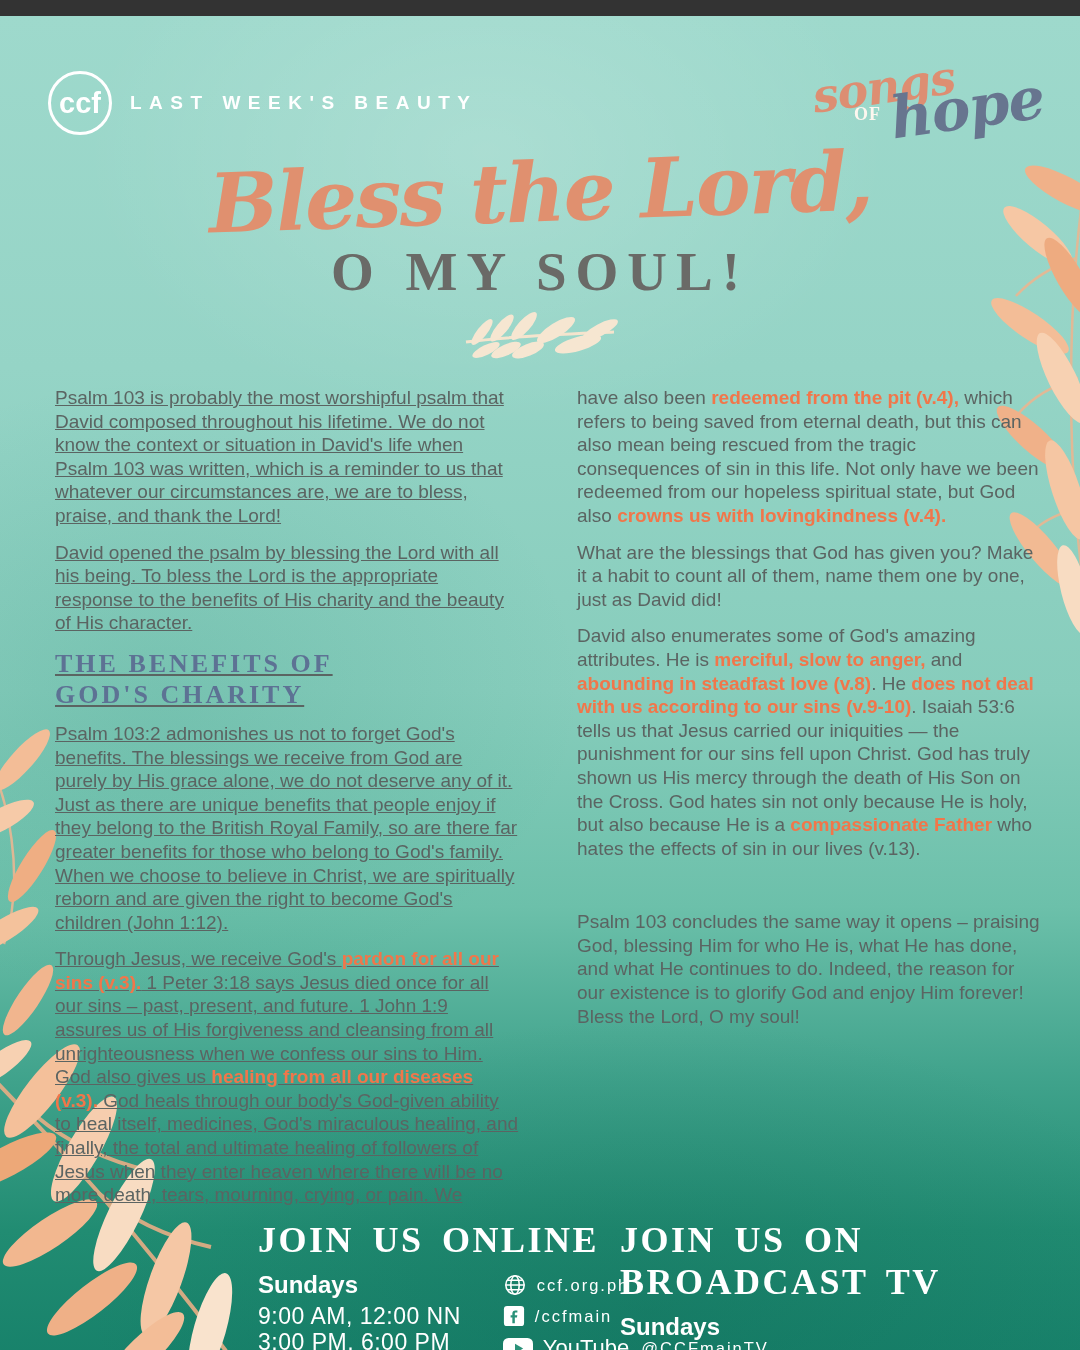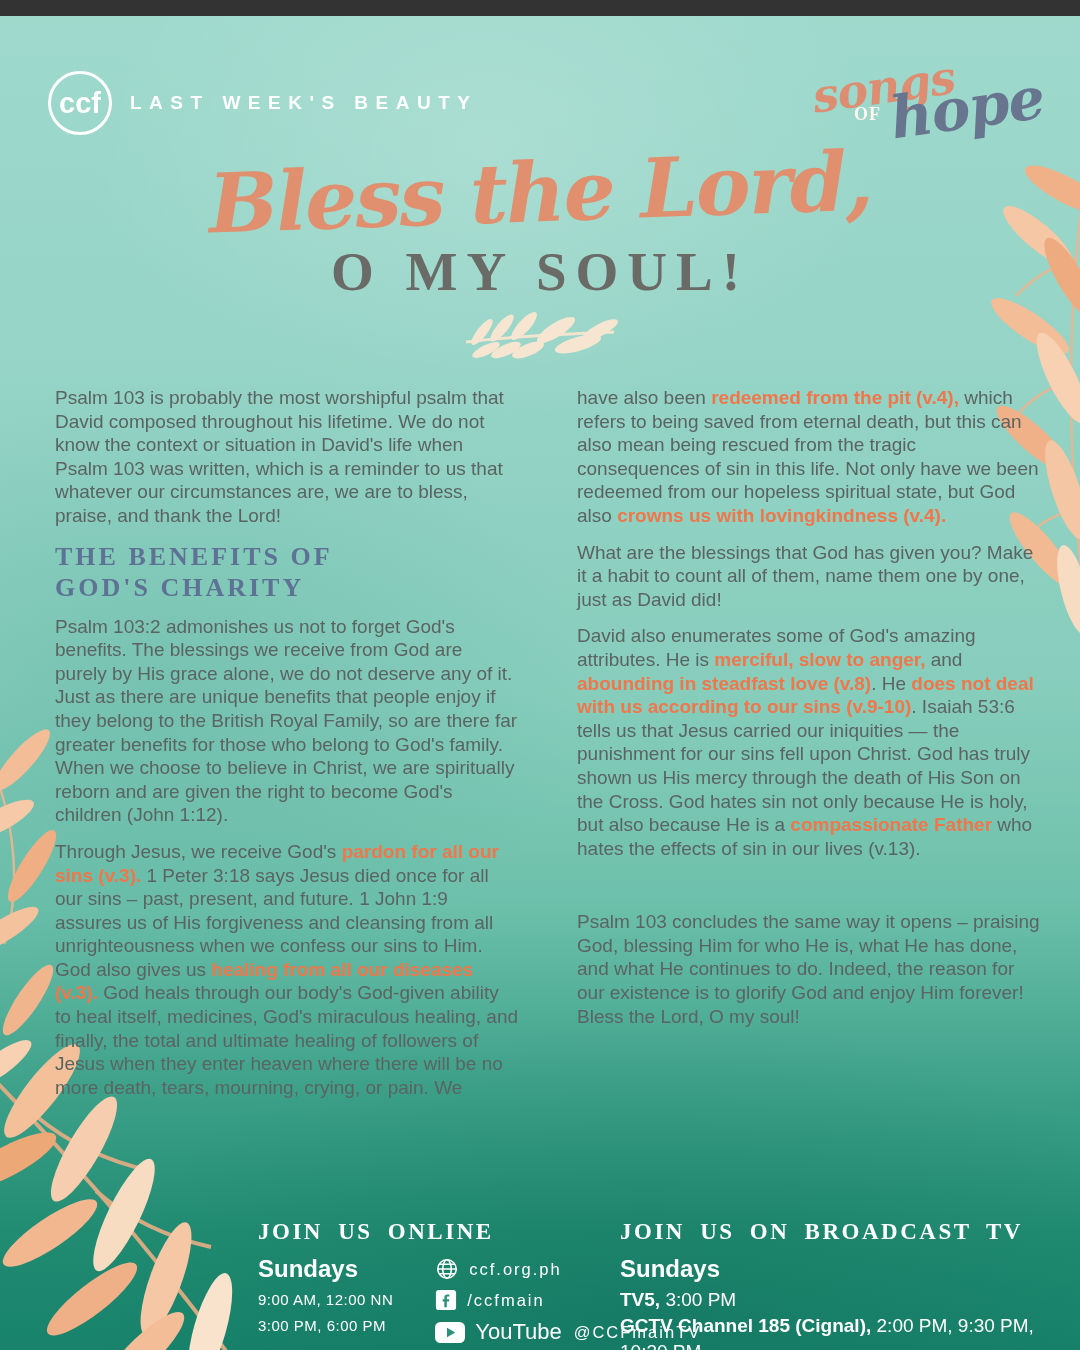--- a/index.html
+++ b/index.html
@@ -53,42 +53,42 @@
     font-family:"Liberation Serif",serif;font-weight:bold;
     font-size:55px;letter-spacing:9px;color:#6a6a67;
   }
   .sprig{position:absolute;left:50%;top:290px;transform:translateX(-50%);}
 
   
   .col{
     position:absolute;top:370px;width:464px;color:#5b6462;
     font-size:19px;line-height:23.6px;
   }
-  .col-left{left:55px;}
+  .col-left{left:55px;text-decoration:underline;}
   .col-right{left:577px;}
   .body-para{margin:0 0 13px;}
   .hl{color:#f1764a;font-weight:bold;}
   .section-heading{
     margin:9px 0 12px;font-family:"Liberation Serif",serif;font-weight:bold;
     color:#5d7294;font-size:26px;line-height:31px;letter-spacing:3px;
   }
   .section-heading span{display:block;}
   .gap-before{margin-top:50px;}
 
   
   .footer-block{position:absolute;color:#fff;}
   .footer-online{left:258px;top:1203px;}
   .footer-broadcast{left:620px;top:1203px;}
   .footer-heading{
-    font-family:"Liberation Serif",serif;font-weight:bold;font-size:23px;
+    font-family:"Liberation Serif",serif;font-weight:bold;font-size:36px;
     letter-spacing:2.5px;word-spacing:7px;margin:0 0 10px;
   }
   .footer-cols{display:flex;gap:42px;align-items:flex-start;}
   .footer-day{font-weight:bold;font-size:24px;margin-bottom:4px;}
-  .footer-time{font-size:15px;line-height:26px;letter-spacing:0.5px;}
+  .footer-time{font-size:23px;line-height:26px;letter-spacing:0.5px;}
   .footer-links{padding-top:2px;}
   .footer-link{display:flex;align-items:center;gap:10px;margin-bottom:8px;
     font-size:16.5px;letter-spacing:2px;font-weight:normal;}
   .footer-link .yt-word{font-size:22px;letter-spacing:0;margin-right:2px;}
   .sched-line{font-size:19px;line-height:26px;}
   .sched-line b{font-weight:bold;}
 </style>
 </head>
 <body>
 
@@ -167,20 +167,21 @@
       <ellipse cx="64" cy="20" rx="6" ry="18" transform="rotate(42 64 20)"></ellipse>
       <ellipse cx="68" cy="44" rx="6" ry="17" transform="rotate(68 68 44)"></ellipse>
       <ellipse cx="96" cy="24" rx="7" ry="22" transform="rotate(58 96 24)"></ellipse>
       <ellipse cx="118" cy="38" rx="7" ry="24" transform="rotate(74 118 38)"></ellipse>
       <ellipse cx="140" cy="24" rx="6" ry="20" transform="rotate(62 140 24)"></ellipse>
     </g>
   </svg>
 
   <div class="col col-left" id="col-left">
       <p class="body-para"><span>Psalm 103 is probably the most worshipful psalm that David composed throughout his lifetime. We do not know the context or situation in David's life when Psalm 103 was written, which is a reminder to us that whatever our circumstances are, we are to bless, praise, and thank the Lord!</span></p>
+      <p class="body-para"><span>David opened the psalm by blessing the Lord with all his being. To bless the Lord is the appropriate response to the benefits of His charity and the beauty of His character.</span></p>
       <h2 class="section-heading">
         <span>THE BENEFITS OF</span>
         <span>GOD'S CHARITY</span>
       </h2>
       <p class="body-para"><span>Psalm 103:2 admonishes us not to forget God's benefits. The blessings we receive from God are purely by His grace alone, we do not deserve any of it. Just as there are unique benefits that people enjoy if they belong to the British Royal Family, so are there far greater benefits for those who belong to God's family. When we choose to believe in Christ, we are spiritually reborn and are given the right to become God's children (John 1:12).</span></p>
       <p class="body-para"><span>Through Jesus, we receive God's </span><span class="hl">pardon for all our sins (v.3).</span><span> 1 Peter 3:18 says Jesus died once for all our sins – past, present, and future. 1 John 1:9 assures us of His forgiveness and cleansing from all unrighteousness when we confess our sins to Him. God also gives us </span><span class="hl">healing from all our diseases (v.3).</span><span> God heals through our body's God-given ability to heal itself, medicines, God's miraculous healing, and finally, the total and ultimate healing of followers of Jesus when they enter heaven where there will be no more death, tears, mourning, crying, or pain. We</span></p>
     </div>
   <div class="col col-right" id="col-right">
       <p class="body-para"><span>have also been </span><span class="hl">redeemed from the pit (v.4),</span><span> which refers to being saved from eternal death, but this can also mean being rescued from the tragic consequences of sin in this life. Not only have we been redeemed from our hopeless spiritual state, but God also </span><span class="hl">crowns us with lovingkindness (v.4).</span></p>
       <p class="body-para"><span>What are the blessings that God has given you? Make it a habit to count all of them, name them one by one, just as David did!</span></p>

